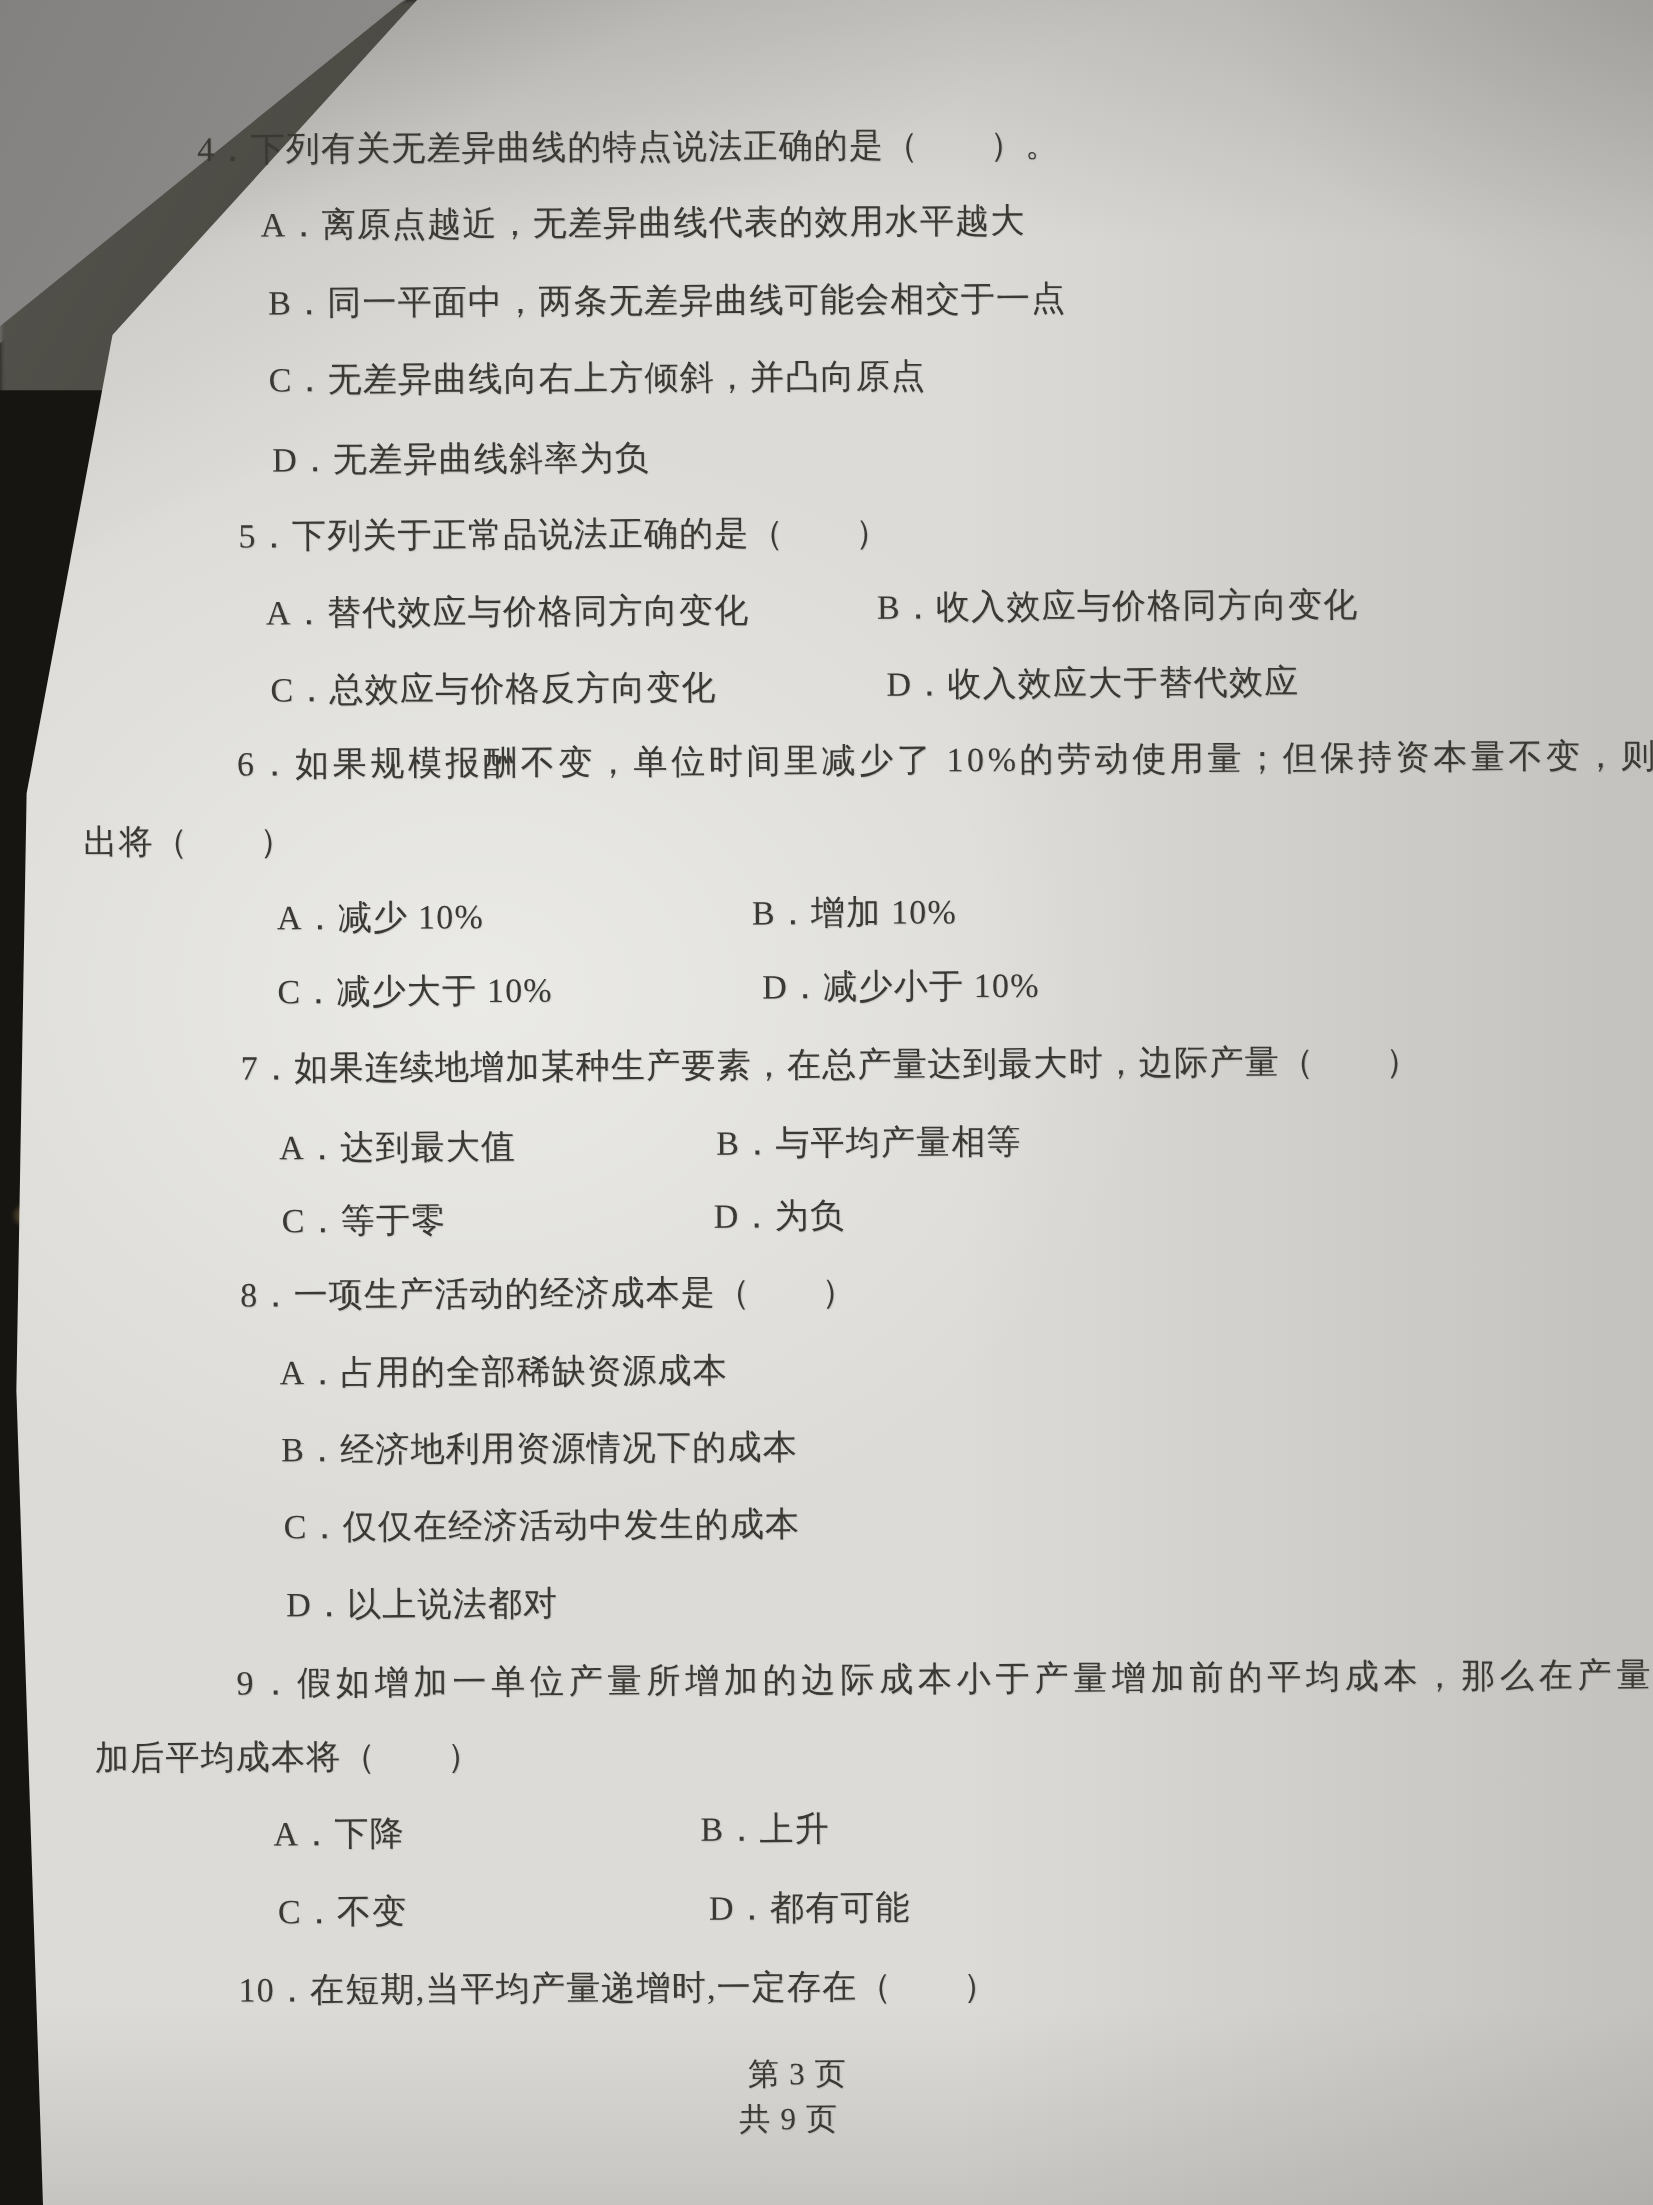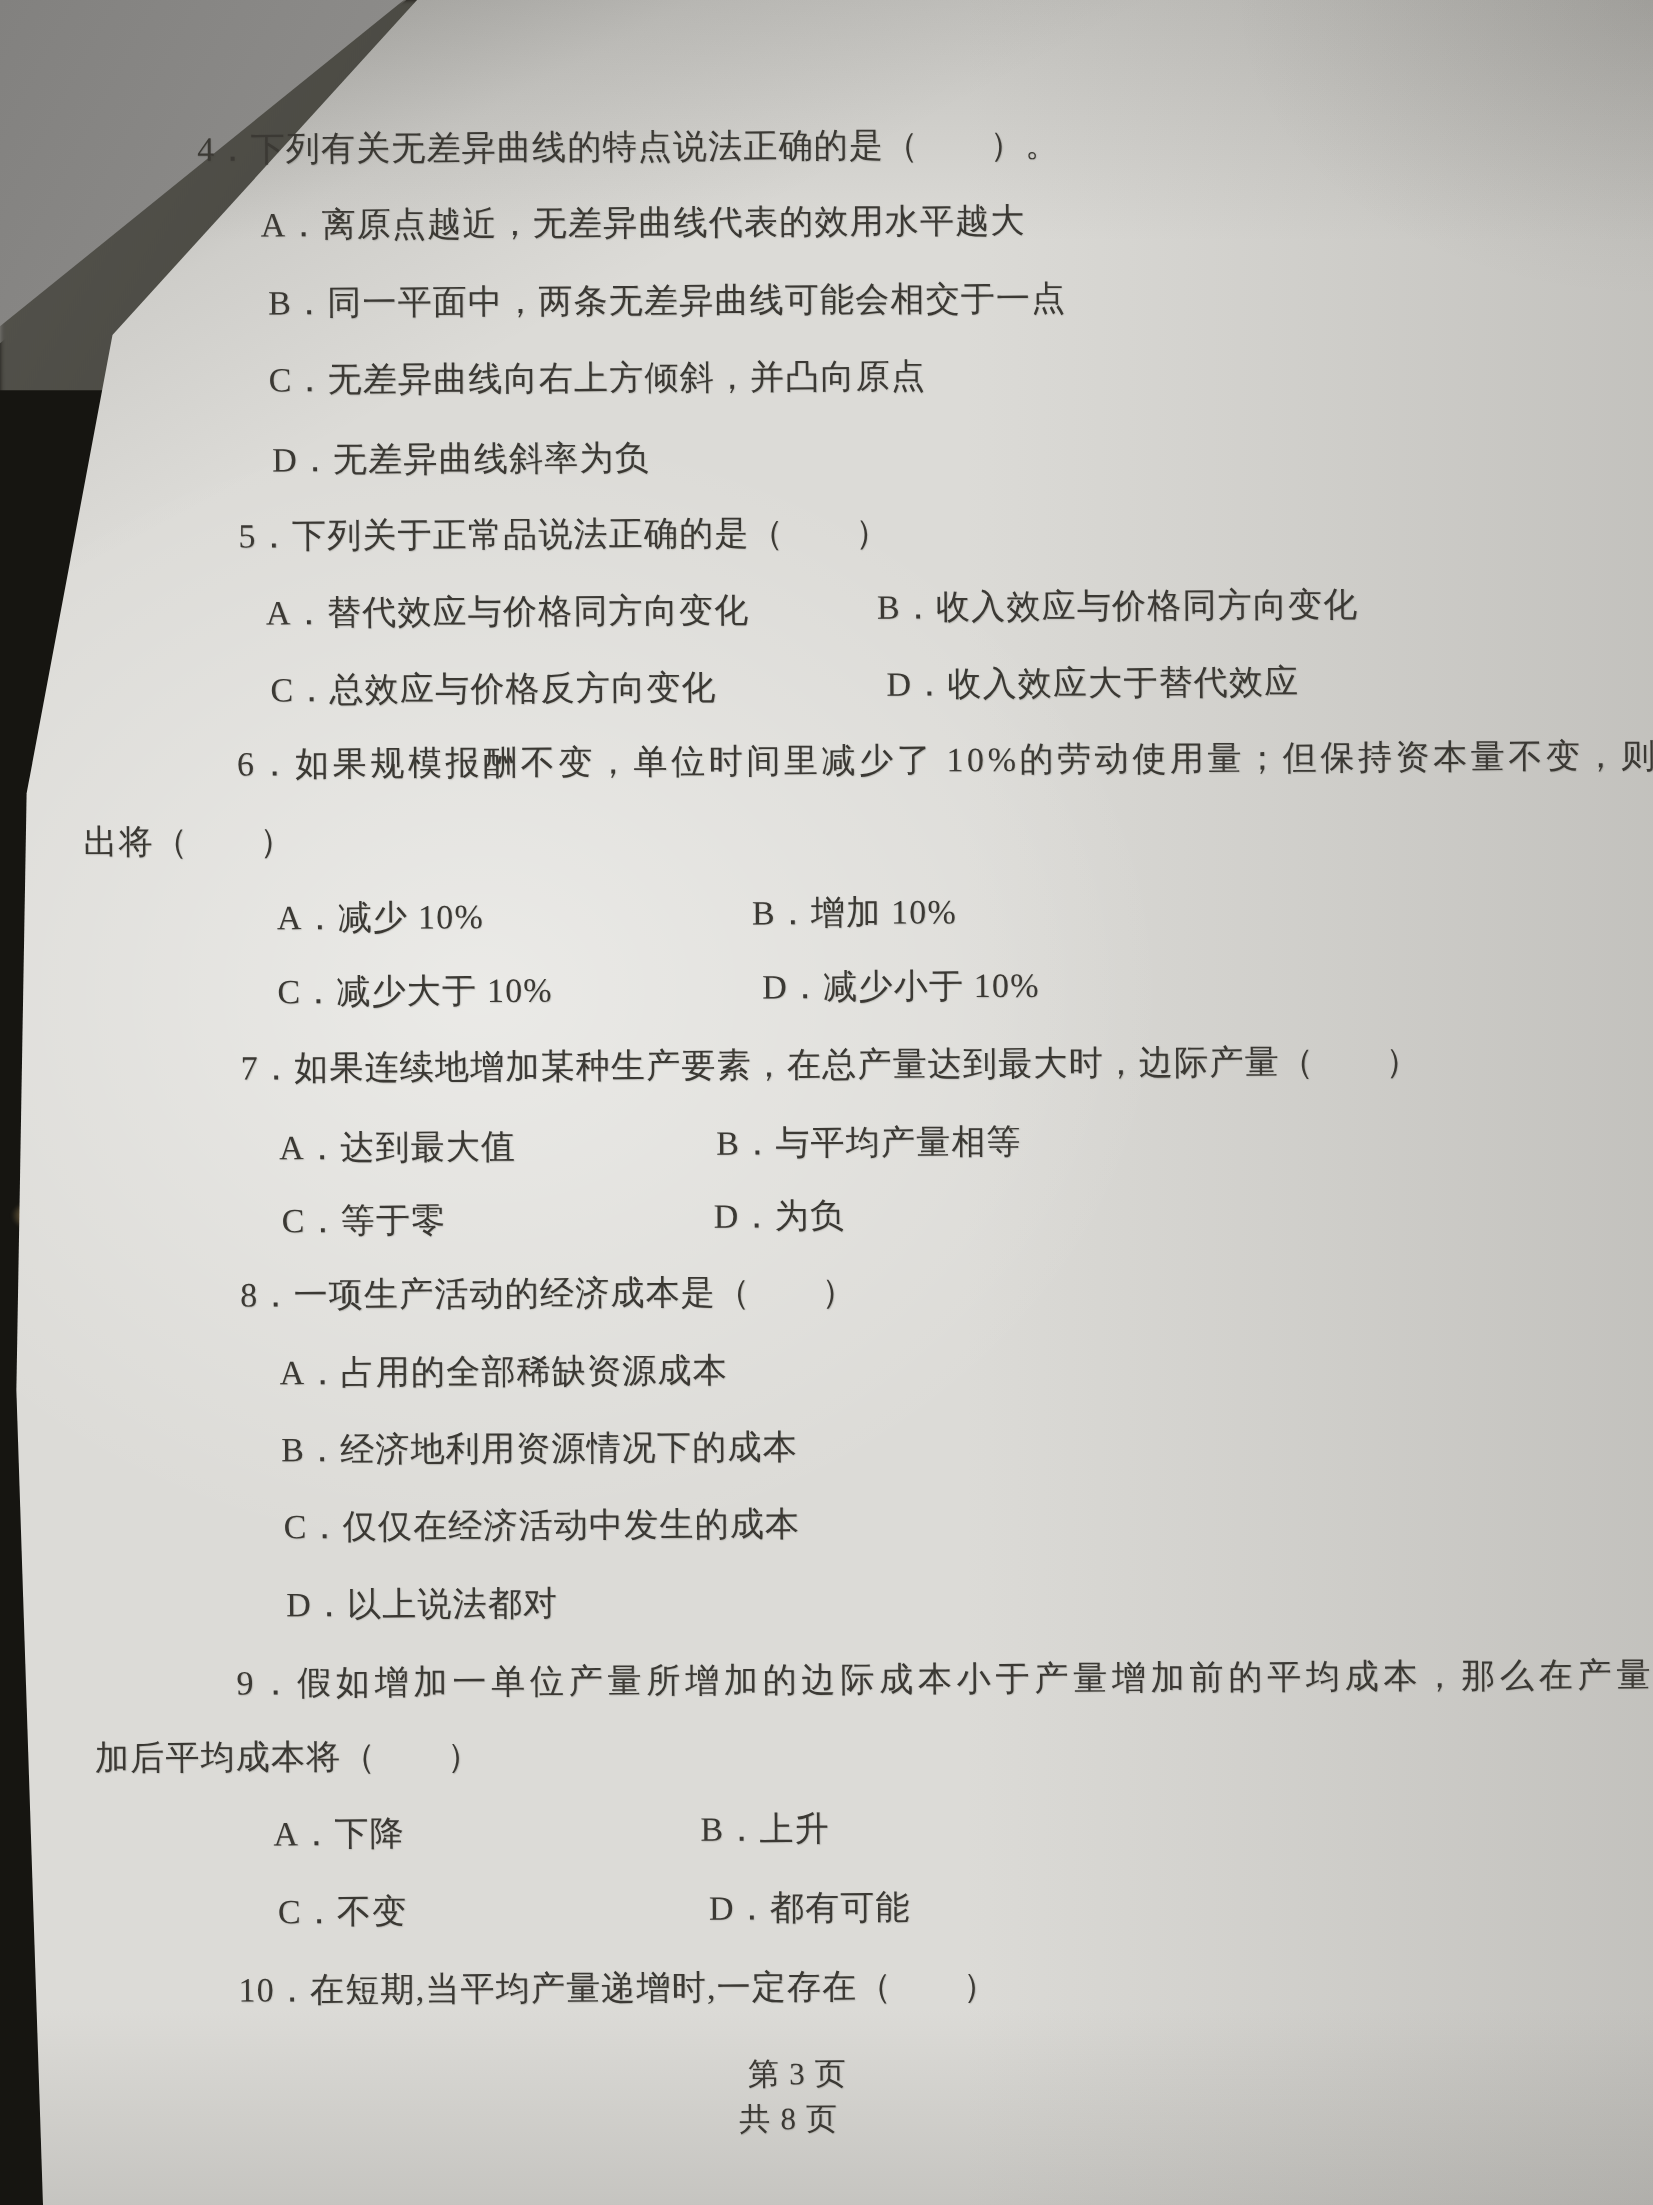--- a/index.html
+++ b/index.html
@@ -105,16 +105,16 @@
       <div class="line" style="left: 281px; top: 1505px;">C．仅仅在经济活动中发生的成本</div>
       <div class="line" style="left: 283px; top: 1583px;">D．以上说法都对</div>
       <div class="line" style="left: 233px; top: 1661px; letter-spacing: 4.8px;">9．假如增加一单位产量所增加的边际成本小于产量增加前的平均成本，那么在产量增</div>
       <div class="line" style="left: 91px; top: 1735px;">加后平均成本将（　　）</div>
       <div class="line" style="left: 269px; top: 1812px;">A．下降</div>
       <div class="line" style="left: 696px; top: 1810px;">B．上升</div>
       <div class="line" style="left: 273px; top: 1890px;">C．不变</div>
       <div class="line" style="left: 704px; top: 1889px;">D．都有可能</div>
       <div class="line" style="left: 233px; top: 1968px;">10．在短期,当平均产量递增时,一定存在（　　）</div>
       <div class="line" style="left: 742px; top: 2057px; font-size: 31px;">第 3 页</div>
-      <div class="line" style="left: 733px; top: 2102px; font-size: 31px;">共 8 页</div>
+      <div class="line" style="left: 733px; top: 2102px; font-size: 31px;">共 9 页</div>
     </div>
 </div>
 
 
 </body></html>

